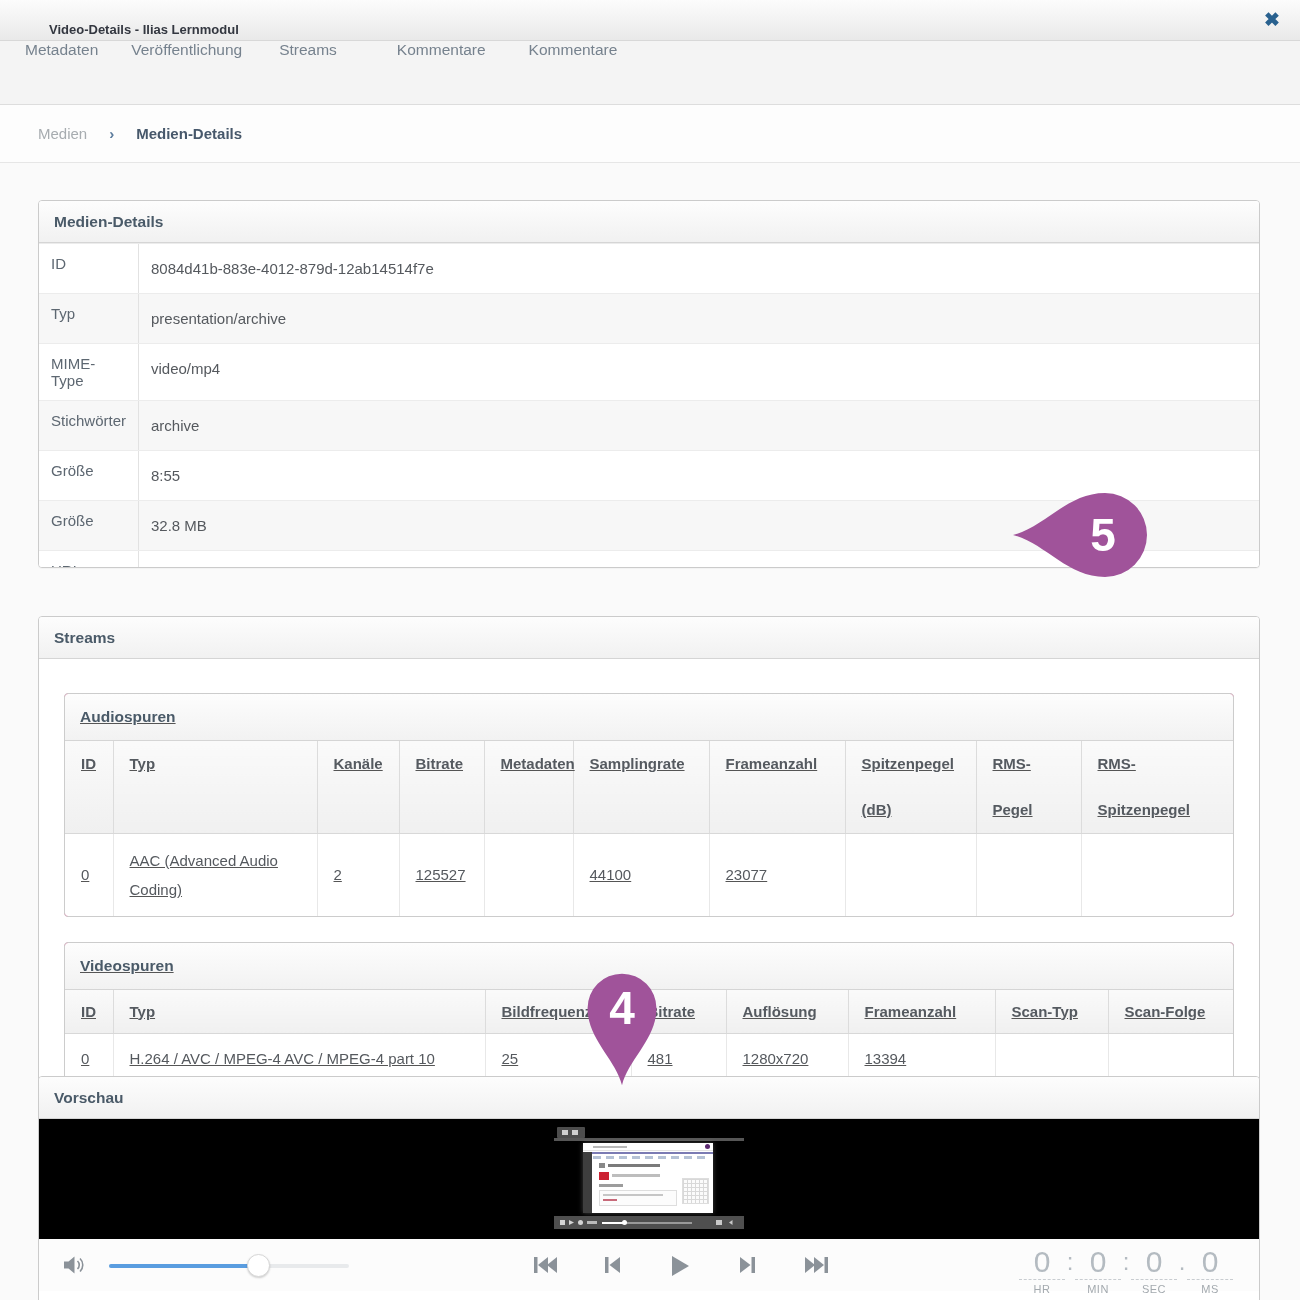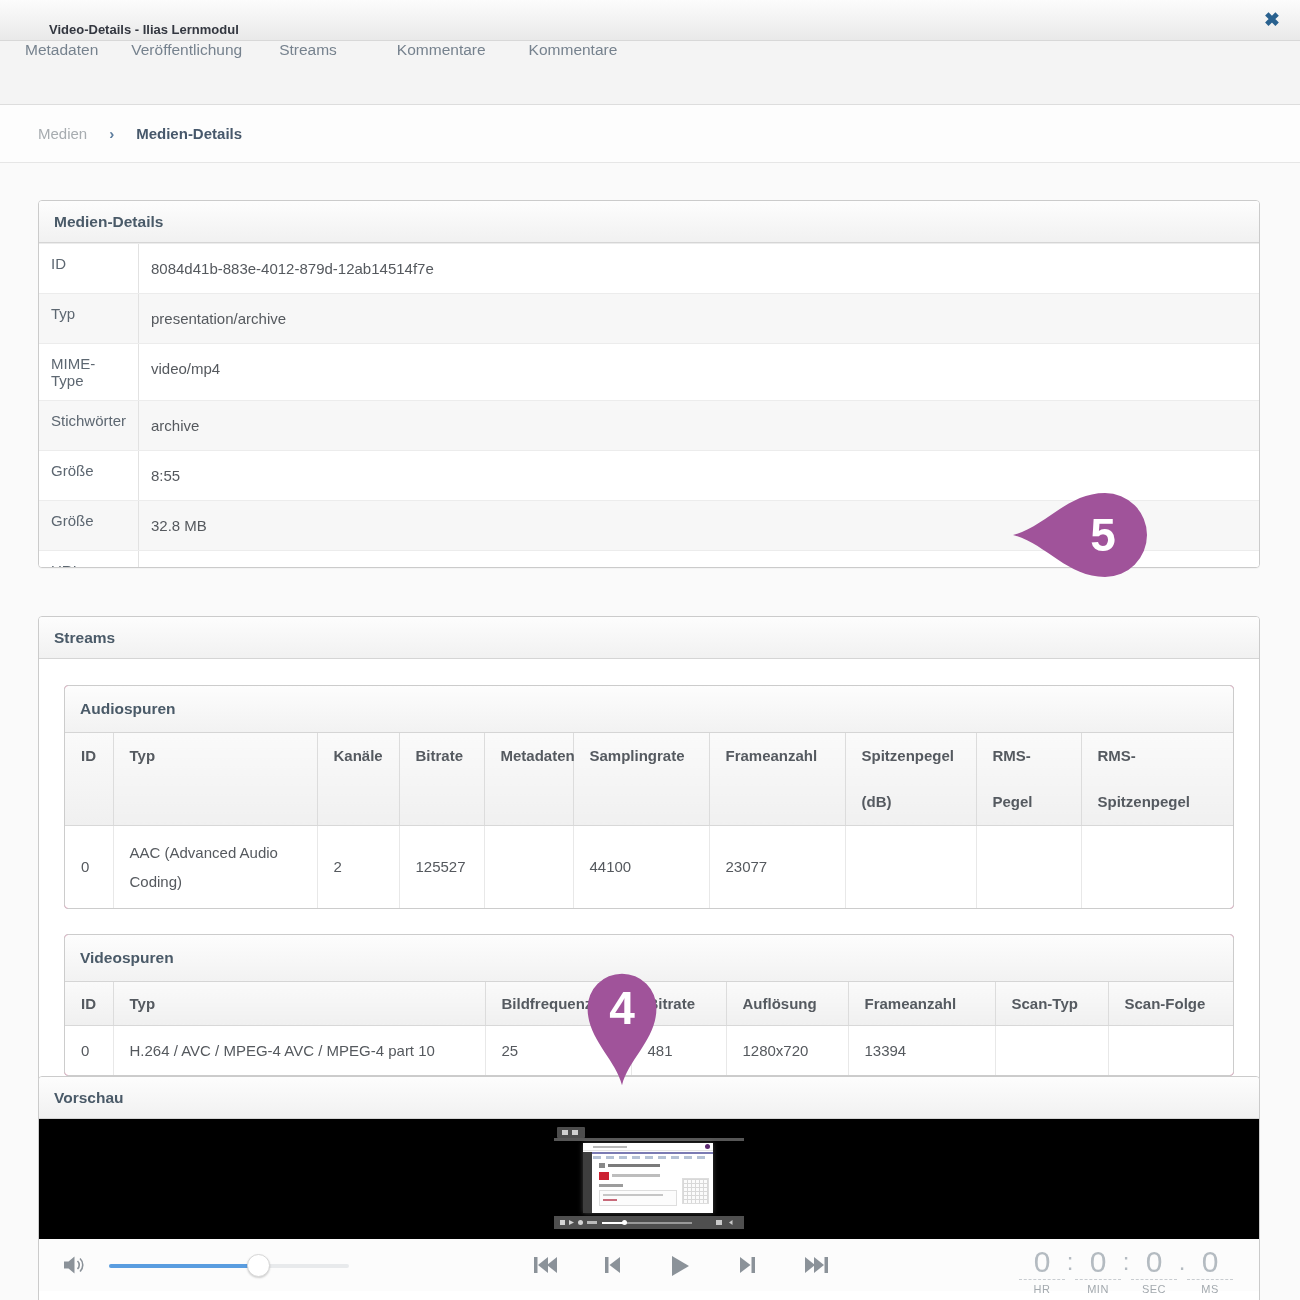--- a/index.html
+++ b/index.html
@@ -67,22 +67,22 @@
   .drow.alt { background:#f7f7f7; }
   .dlabel {
     width:100px; padding:11px 12px; color:#5d6771; font-size:15px;
     border-right:1px solid #e2e2e2; flex-shrink:0;
   }
   .dvalue { flex:1; padding:11px 12px; color:#55595e; font-size:15px; line-height:27px; }
   .dvalue a { color:#3378b7; text-decoration:none; word-break:break-all; display:inline-block; max-width:856px; }
 
   
   .subpanel {
-    margin:26px 25px 0 25px; border:1px solid #cccccc; border-radius:4px;
-    overflow:hidden; background:#be185d;
+    margin:34px 25px 0 25px; border:1px solid #cccccc; border-radius:4px;
+    overflow:hidden; background:#be185d;text-decoration:underline;
   }
   .subpanel.second { margin-top:25px; }
   .subpanel-header {
     height:47px; line-height:46px; padding:0 15px;
     background:linear-gradient(#fdfdfd,#f2f2f2);
     border-bottom:1px solid #d5d5d5;
     color:#4a5a68; font-weight:bold; font-size:15.5px;
   }
   table { border-collapse:collapse; table-layout:fixed; width:100%; }
   th {

